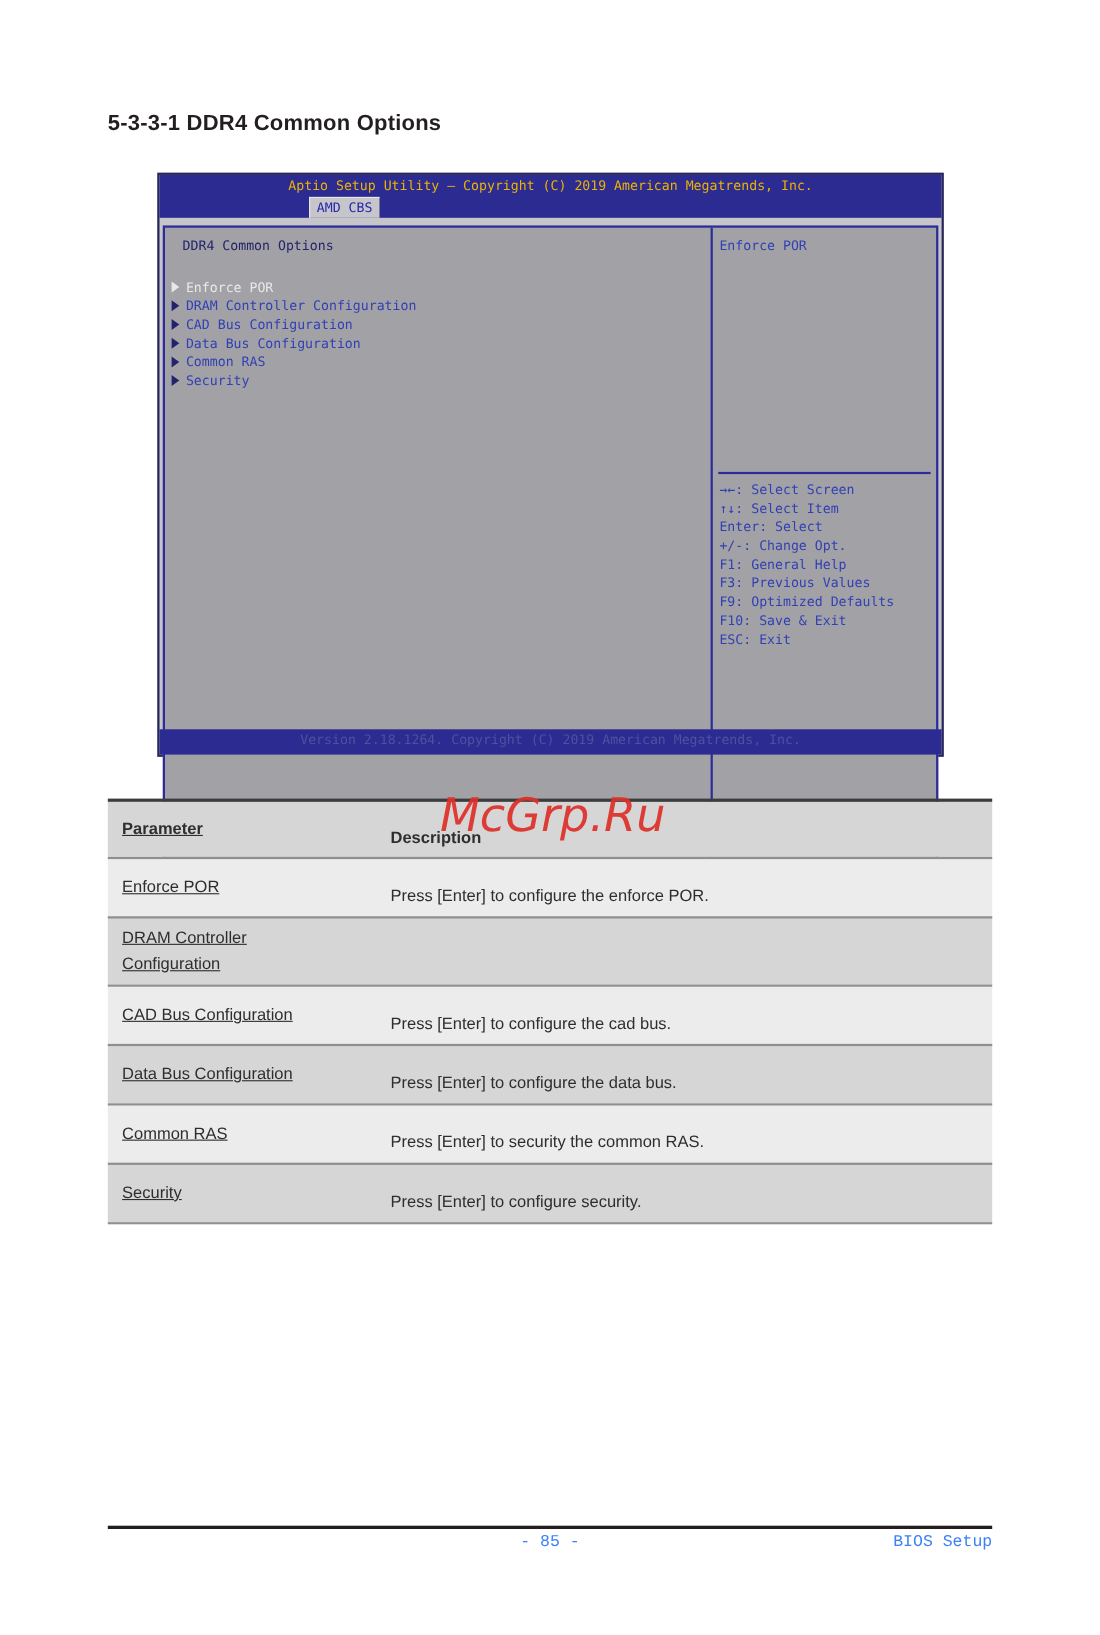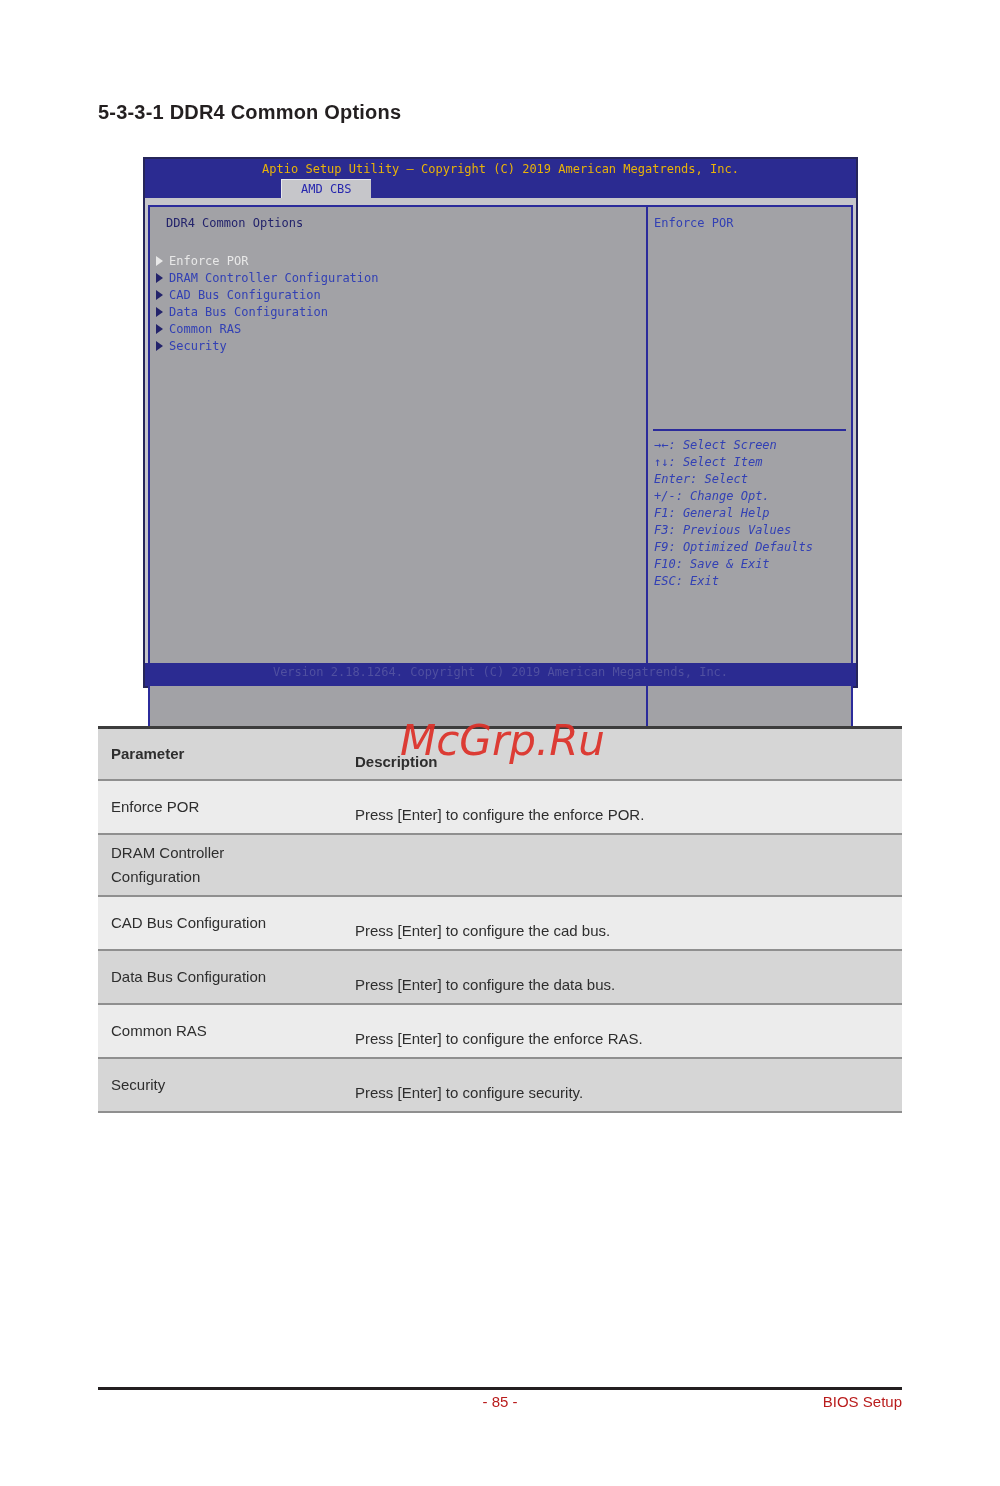--- a/index.html
+++ b/index.html
@@ -18,42 +18,42 @@
   
   .bios {
     position:absolute; left:143px; top:157px; width:715px; height:531px;
     border:2px solid #26265a; background:#c6c6ca;
     font-family:"DejaVu Sans Mono", monospace; font-size:12px;
   }
   .bios-header { position:absolute; left:0; top:0; right:0; height:39px; background:#2b2b91; }
   .bios-title-bar { text-align:center; line-height:21px; color:#eab308; white-space:nowrap; }
   .bios-tab {
     position:absolute; left:136px; top:20px; height:19px; line-height:19px;
-    padding:0 19px; background:#c6c6ca; color:#2626ae;
+    padding:0 6px; background:#c6c6ca; color:#2626ae;
     border-left:1px solid #e8e8ec; border-top:1px solid #e8e8ec;
   }
   .bios-panel {
     position:absolute; left:3px; right:3px; top:46px; height:588px;
     border:2px solid #2b2b9b; background:#a2a2a6; display:flex;
   }
   .pane-left { flex:1; position:relative; border-right:2px solid #2b2b9b; }
   .pane-heading { margin:9px 0 0 16px; color:#23236b; }
   .bios-menu { margin:22px 0 0 4px; list-style:none; }
   .menu-item { display:flex; align-items:center; height:17px; color:#3240b4; }
   .menu-item .arrow {
     width:0; height:0; margin:0 6px 0 2px;
     border-left:7px solid #23236b;
     border-top:5px solid transparent; border-bottom:5px solid transparent;
   }
   .menu-item.selected { color:#e8e8e8; }
   .menu-item.selected .arrow { border-left-color:#e8e8e8; }
   .pane-right { width:203px; position:relative; color:#3240b4; }
   .help-title { margin:9px 0 0 6px; }
   .pane-divider { position:absolute; left:5px; right:5px; top:222px; border-top:2px solid #2b2b9b; }
-  .key-hints { position:absolute; left:6px; top:230px;font-style:italic; }
+  .key-hints { position:absolute; left:6px; top:230px; }
   .key-hints div { height:17px; line-height:17px; white-space:nowrap; }
   .bios-status {
     position:absolute; left:0; right:0; bottom:0; height:23px; line-height:19px;
     background:#2b2b91; color:#5050a0; text-align:center; white-space:nowrap;
   }
 
   
   .watermark {
     position:absolute; left:400px; top:716px; z-index:5;
     font-family:"DejaVu Sans", sans-serif; font-style:italic;
@@ -66,26 +66,26 @@
     border-top:3px solid #3c3c3c; border-bottom:2px solid #8f8f8f;
     font-size:15px; color:#2e2e2e;
   }
   .t-row { display:grid; grid-template-columns:257px 1fr; align-items:center; }
   .t-row + .t-row { border-top:2px solid #8f8f8f; }
   .t-head { background:#d6d6d6; font-weight:bold; }
   .t-head .cell { padding-top:5px; padding-bottom:5px; }
   .row-odd  { background:#ececec; }
   .row-even { background:#d6d6d6; }
   .cell { padding:6px 0 6px 13px; line-height:24px; }
-  .cell.param { padding-right:60px; }
+  .cell.param { padding-right:60px;text-decoration:underline; }
   .cell.desc  { padding-left:0;margin-top:16px; }
 
   
   .footer-rule { position:absolute; left:98px; top:1387px; width:804px; border-top:3px solid #231f20; }
-  .footer-row { position:absolute; left:98px; top:1393px; width:804px; height:20px; font-size:15px; color:#b91c1c; }
+  .footer-row { position:absolute; left:98px; top:1393px; width:804px; height:20px; font-size:15px; color:#3b82f6;font-family:Liberation Mono, monospace; }
   .footer-page { position:absolute; left:0; right:0; text-align:center; }
   .footer-section { position:absolute; right:0; }
 </style>
 </head>
 <body>
 
 <h1 class="doc-title">5-3-3-1 DDR4 Common Options</h1>
 
 <div class="bios">
   <div class="bios-header">
@@ -161,21 +161,21 @@
   <div class="t-row row-odd">
     <div class="cell param">CAD Bus Configuration</div>
     <div class="cell desc">Press [Enter] to configure the cad bus.</div>
   </div>
   <div class="t-row row-even">
     <div class="cell param">Data Bus Configuration</div>
     <div class="cell desc">Press [Enter] to configure the data bus.</div>
   </div>
   <div class="t-row row-odd">
     <div class="cell param">Common RAS</div>
-    <div class="cell desc">Press [Enter] to configure the enforce RAS.</div>
+    <div class="cell desc">Press [Enter] to security the common RAS.</div>
   </div>
   <div class="t-row row-even">
     <div class="cell param">Security</div>
     <div class="cell desc">Press [Enter] to configure security.</div>
   </div>
 </div>
 
 <div class="footer-rule"></div>
 <div class="footer-row">
   <span class="footer-page">- 85 -</span>

